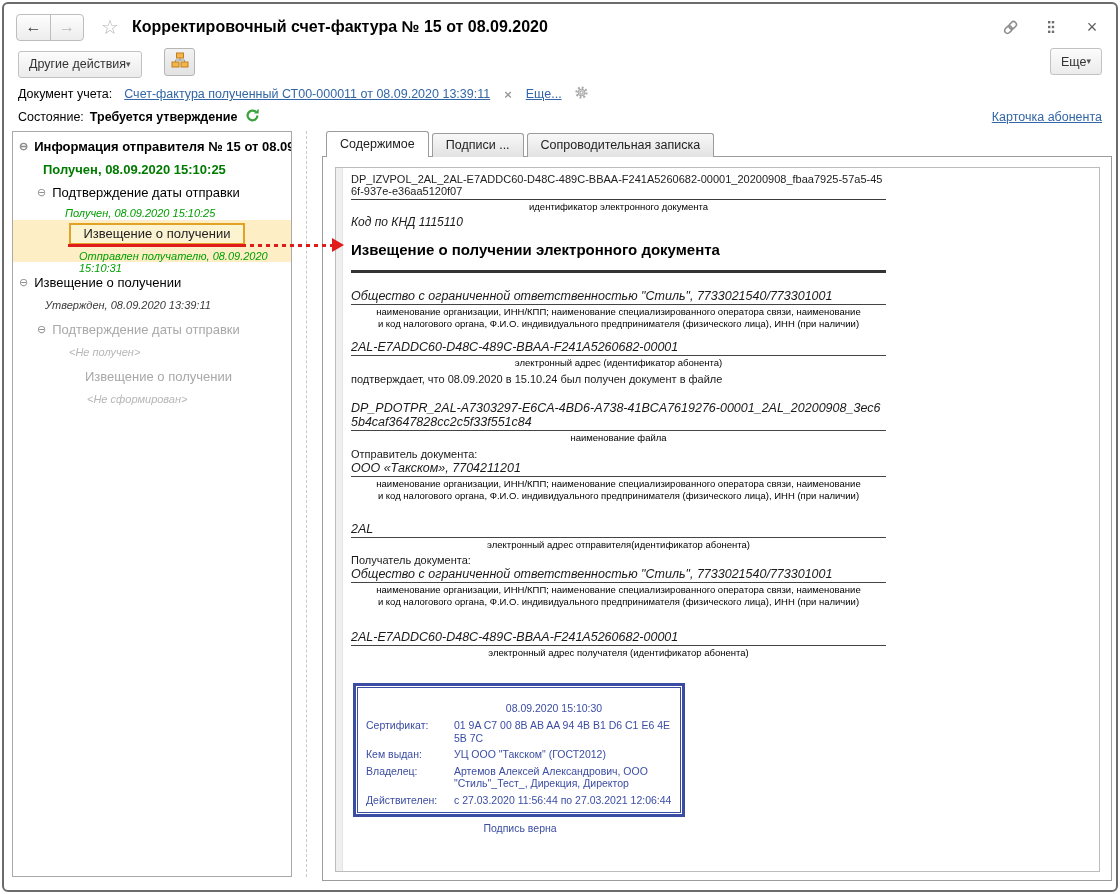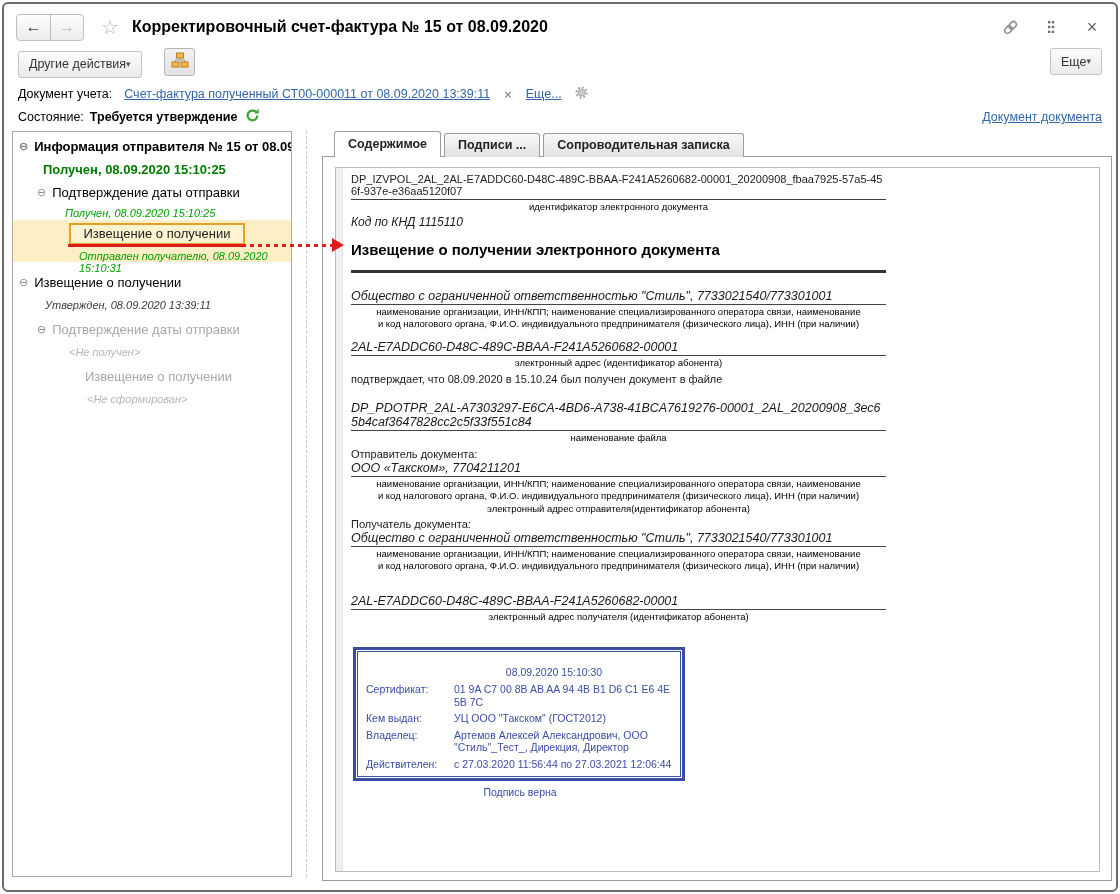--- a/index.html
+++ b/index.html
@@ -58,21 +58,21 @@
   .box-underline { position:absolute; left:64px; top:240px; width:178px; height:3px; background:#e01b1b; z-index:9; }
   .arrow-dots { position:absolute; left:246px; top:240px; width:82px; height:3px; z-index:9;
                 background:repeating-linear-gradient(90deg,#e01b1b 0 4px,transparent 4px 8px); }
   .arrow-head { position:absolute; left:328px; top:234px; width:0; height:0; z-index:9;
                 border-left:12px solid #e01b1b; border-top:7px solid transparent; border-bottom:7px solid transparent; }
 
   .split { position:absolute; left:302px; top:127px; height:746px; width:0; border-left:1px dashed #c9c9c9; }
 
   
   .content { position:absolute; left:318px; top:127px; width:790px; height:750px; }
-  .tabs { position:absolute; left:12px; top:0; height:26px; display:flex; z-index:2;font-weight:bold; }
+  .tabs { position:absolute; left:4px; top:0; height:26px; display:flex; z-index:2; }
   .tab { border:1px solid #9c9c9c; border-bottom:none; border-radius:3px 3px 0 0; padding:0 13px;
          font-size:12.5px; color:#222; cursor:pointer; }
   .tab.active { background:#fff; height:26px; line-height:25px; }
   .tab.inactive { background:linear-gradient(#f8f8f8,#e2e2e2); height:24px; line-height:23px; margin-top:2px; margin-left:3px; }
   .content-box { position:absolute; left:0; top:25px; right:0; bottom:0; border:1px solid #9c9c9c; background:#fff; z-index:1; }
   .page { position:absolute; left:12px; top:10px; right:11px; bottom:8px; border:1px solid #bcbcbc; background:#fff; overflow:hidden; }
   .page-strip { position:absolute; left:0; top:0; bottom:0; width:7px; background:#efefef; border-right:1px solid #e4e4e4; }
   .doc { position:absolute; left:8px; top:0; right:0; bottom:0; padding:5px 0 0 7px; font-size:12.5px; color:#1a1a1a; }
   .w { width:535px; }
   .idline { font-size:11px; line-height:12px; color:#222; border-bottom:1px solid #3c3c3c; padding-bottom:2px; word-break:break-all; }
@@ -176,21 +176,21 @@
 
   <div class="row4">
     <span class="lbl-plain">Состояние:</span>
     <span class="state-val">Требуется утверждение</span>
     <span class="refresh">
       <svg width="15" height="15" viewBox="0 0 16 16">
         <path d="M13.2 8 a5.2 5.2 0 1 1 -1.7 -3.9" fill="none" stroke="#3aa33c" stroke-width="2.4"></path>
         <path d="M14.6 0.8 v5 h-5 z" fill="#3aa33c"></path>
         </svg>
     </span>
-    <a class="lnk card-link">Документ документа</a>
+    <a class="lnk card-link">Карточка абонента</a>
   </div>
 
   <div class="tree">
     <div class="trow b" style="left:6px; top:7px;">
       <span class="texp">⊖</span>
       <span>Информация отправителя № 15 от 08.09.20_</span>
     </div>
     <div class="trow green-b" style="left:30px; top:30px;">
       <span>Получен, 08.09.2020 15:10:25</span>
     </div>
@@ -247,20 +247,21 @@
           <div class="val w mt16">Общество с ограниченной ответственностью "Стиль", 7733021540/773301001</div>
           <div class="cap w mt1"><span>наименование организации, ИНН/КПП; наименование специализированного оператора связи, наименование и код налогового органа, Ф.И.О. индивидуального предпринимателя (физического лица), ИНН (при наличии)</span></div>
           <div class="val w mt10">2AL-E7ADDC60-D48C-489C-BBAA-F241A5260682-00001</div>
           <div class="cap w mt1"><span>электронный адрес (идентификатор абонента)</span></div>
           <div class="plain mt4">подтверждает, что 08.09.2020 в 15.10.24 был получен документ в файле</div>
           <div class="val w mt16">DP_PDOTPR_2AL-A7303297-E6CA-4BD6-A738-41BCA7619276-00001_2AL_20200908_3ec65b4caf3647828cc2c5f33f551c84</div>
           <div class="cap w mt1"><span>наименование файла</span></div>
           <div class="plain mt4">Отправитель документа:</div>
           <div class="val w mt1">ООО «Такском», 7704211201</div>
           <div class="cap w mt1"><span>наименование организации, ИНН/КПП; наименование специализированного оператора связи, наименование и код налогового органа, Ф.И.О. индивидуального предпринимателя (физического лица), ИНН (при наличии)</span></div>
+          <div class="val w mt20">2AL</div>
           <div class="cap w mt1"><span>электронный адрес отправителя(идентификатор абонента)</span></div>
           <div class="plain mt3">Получатель документа:</div>
           <div class="val w mt1">Общество с ограниченной ответственностью "Стиль", 7733021540/773301001</div>
           <div class="cap w mt1"><span>наименование организации, ИНН/КПП; наименование специализированного оператора связи, наименование и код налогового органа, Ф.И.О. индивидуального предпринимателя (физического лица), ИНН (при наличии)</span></div>
           <div class="val w mt22">2AL-E7ADDC60-D48C-489C-BBAA-F241A5260682-00001</div>
           <div class="cap w mt1"><span>электронный адрес получателя (идентификатор абонента)</span></div>
 
           <div class="stamp">
             <div class="stamp-date">08.09.2020 15:10:30</div>
             <div class="stamp-row">

